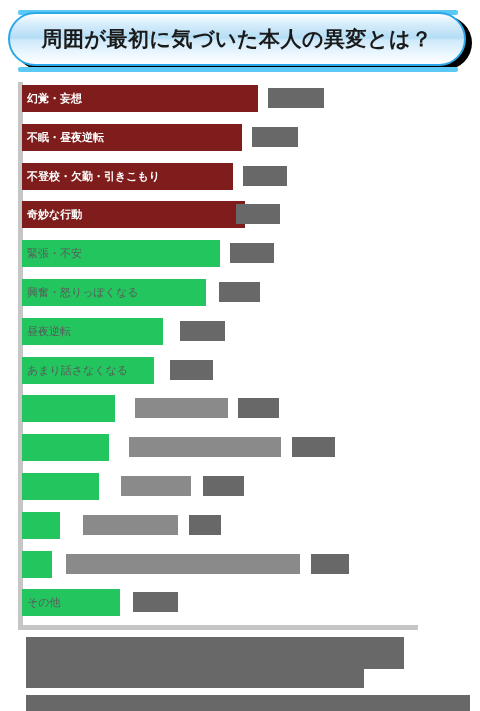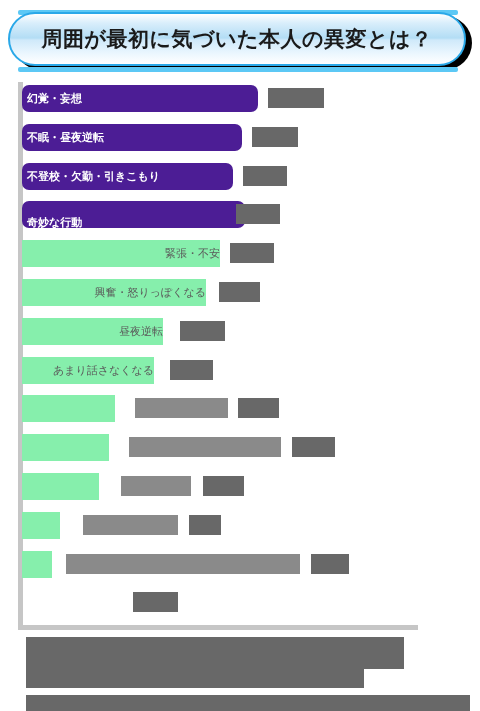--- a/index.html
+++ b/index.html
@@ -109,22 +109,22 @@
     height: 27px;
   }
   .bar {
     position: absolute;
     left: 22px;
     top: 0;
     height: 27px;
     display: flex;
     align-items: center;
   }
-  .bar.blue { background: #4c1d95; border-radius: 7px; }
-  .bar.green { background: #86efac; justify-content: flex-end; }
+  .bar.blue { background: #7f1d1d; }
+  .bar.green { background: #22c55e; }
   .bar-label {
     font-size: 11px;
     padding-left: 5px;
     white-space: nowrap;
     line-height: 1;
   }
   .bar.blue .bar-label { color: #ffffff; font-weight: bold; }
   .bar.green .bar-label { color: #5a5a5a; }
   .redact {
     position: absolute;
@@ -178,21 +178,21 @@
         </div>
         <div class="redact value-redact" style="left: 252px; width: 46px;"></div>
       </div>
       <div class="row" style="top: 82.6px;">
         <div class="bar blue" style="width: 211px;">
           <span class="bar-label">不登校・欠勤・引きこもり</span>
         </div>
         <div class="redact value-redact" style="left: 243px; width: 44px;"></div>
       </div>
       <div class="row" style="top: 121.4px;">
-        <div class="bar blue" style="width: 223px; align-items: flex-end;">
+        <div class="bar blue" style="width: 223px;">
           <span class="bar-label">奇妙な行動</span>
         </div>
         <div class="redact value-redact" style="left: 236px; width: 44px;"></div>
       </div>
       <div class="row" style="top: 160.2px;">
         <div class="bar green" style="width: 198px;">
           <span class="bar-label">緊張・不安</span>
         </div>
         <div class="redact value-redact" style="left: 230px; width: 44px;"></div>
       </div>
@@ -233,20 +233,23 @@
         <div class="bar green" style="width: 38px;"></div>
         <div class="redact label-redact" style="left: 83px; width: 95px;"></div>
         <div class="redact value-redact" style="left: 189px; width: 32px;"></div>
       </div>
       <div class="row" style="top: 470.6px;">
         <div class="bar green" style="width: 30px;"></div>
         <div class="redact label-redact" style="left: 66px; width: 234px;"></div>
         <div class="redact value-redact" style="left: 311px; width: 38px;"></div>
       </div>
       <div class="row" style="top: 509.4px;">
+        <div class="bar green" style="width: 98px;">
+          <span class="bar-label">その他</span>
+        </div>
         <div class="redact value-redact" style="left: 133px; width: 45px;"></div>
       </div>
     </div>
 </div>
 
 <div id="footer-blocks">
   <div class="fblock" id="fblock-a"></div>
   <div class="fblock" id="fblock-b"></div>
   <div class="fblock" id="fblock-c"></div>
 </div>

